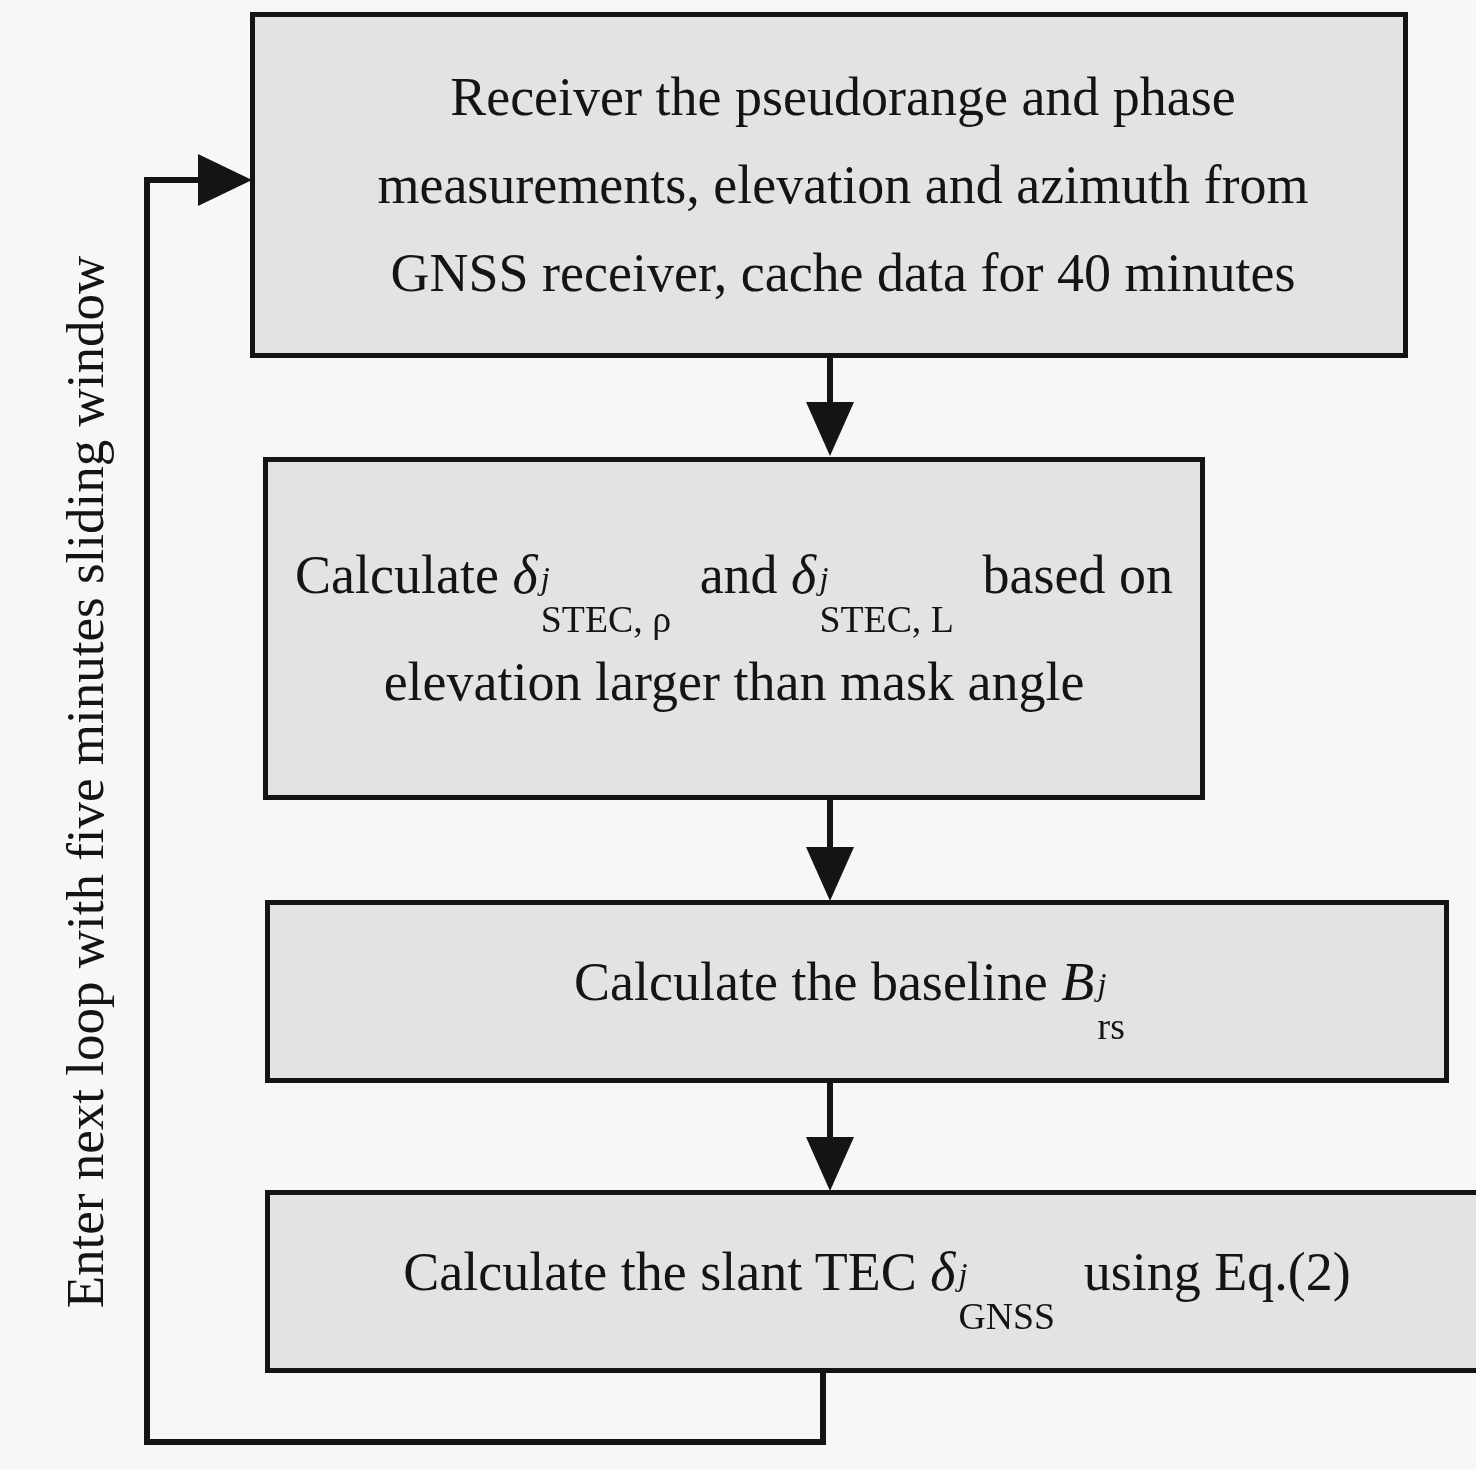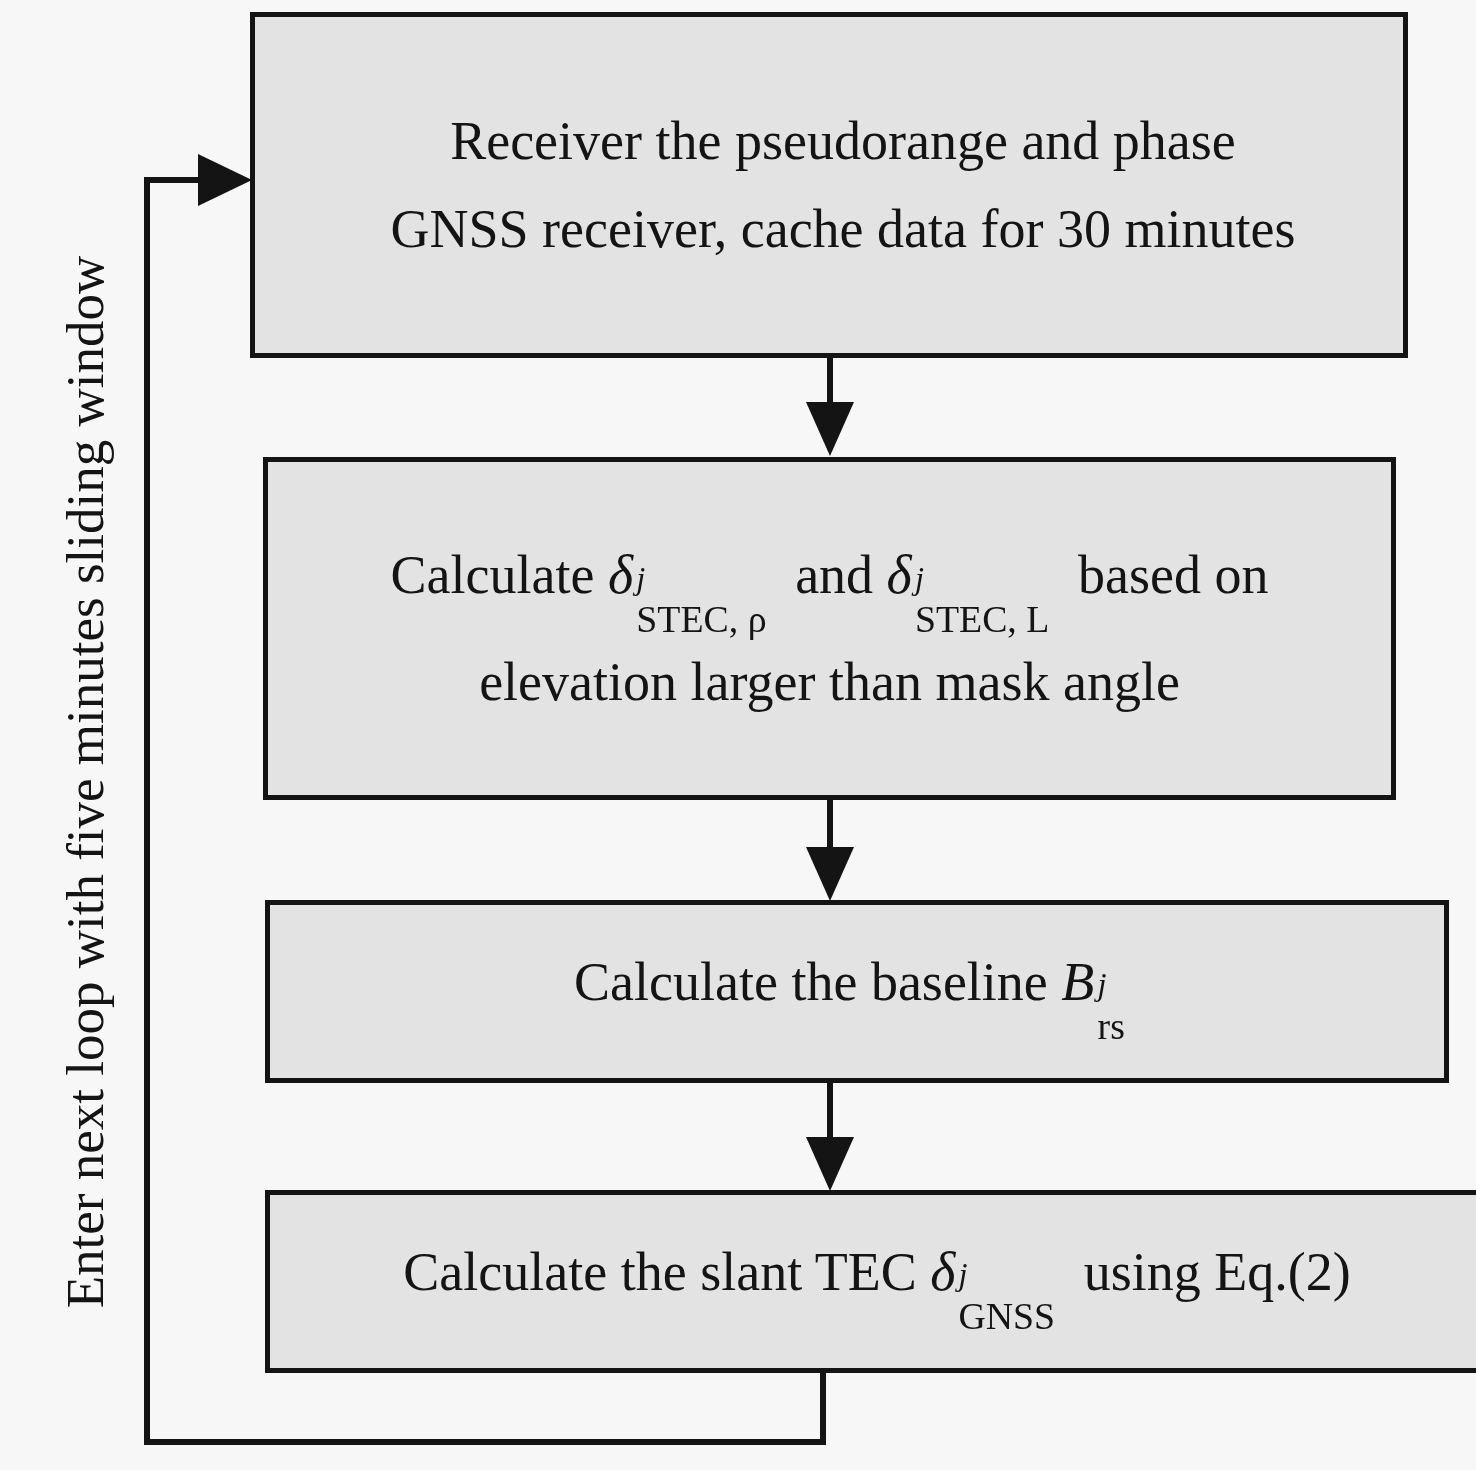--- a/index.html
+++ b/index.html
@@ -24,21 +24,21 @@
     display:flex;
     flex-direction:column;
     justify-content:center;
     align-items:center;
     text-align:center;
     font-size:54px;
     line-height:88px;
     color:#141414;
   }
   #box-receive   {left:250px; top:12px;   width:1158px; height:346px;padding-left:28px;}
-  #box-calcdelta {left:263px; top:457px;  width:1133px; height:343px; line-height:86px;}
+  #box-calcdelta {left:263px; top:457px;  width:942px; height:343px; line-height:86px;}
   #box-baseline  {left:265px; top:900px;  width:1184px; height:183px;}
   #box-stec      {left:265px; top:1190px; width:1224px; height:183px;}
   .fline{white-space:nowrap;}
   
   .frm{white-space:nowrap;}
   .frm-base{font-style:italic;}
   .frm-stack{
     display:inline-block;
     vertical-align:-0.72em;
     text-align:left;
@@ -95,21 +95,22 @@
 </style>
 </head>
 <body>
 
 <div id="canvas">
 
   <div id="loop-label">Enter next loop with five minutes sliding window</div>
 
   <div class="fbox" id="box-receive">
     <div class="fline">Receiver the pseudorange and phase</div>
-    <div class="fline">GNSS receiver, cache data for 30 minutes</div>
+    <div class="fline">measurements, elevation and azimuth from</div>
+    <div class="fline">GNSS receiver, cache data for 40 minutes</div>
   </div>
 
   <div class="cline" id="a1-line"></div>
   <div class="head-down" id="a1-head"></div>
 
   <div class="fbox" id="box-calcdelta">
     <div class="fline">
       <span>Calculate </span><span class="frm"><span class="frm-base">δ</span><span class="frm-stack"><span class="frm-sup">j</span><span class="frm-sub">STEC, ρ</span></span></span><span> and </span><span class="frm"><span class="frm-base">δ</span><span class="frm-stack"><span class="frm-sup">j</span><span class="frm-sub">STEC, L</span></span></span><span> based on</span>
     </div>
     <div class="fline">elevation larger than mask angle</div>

